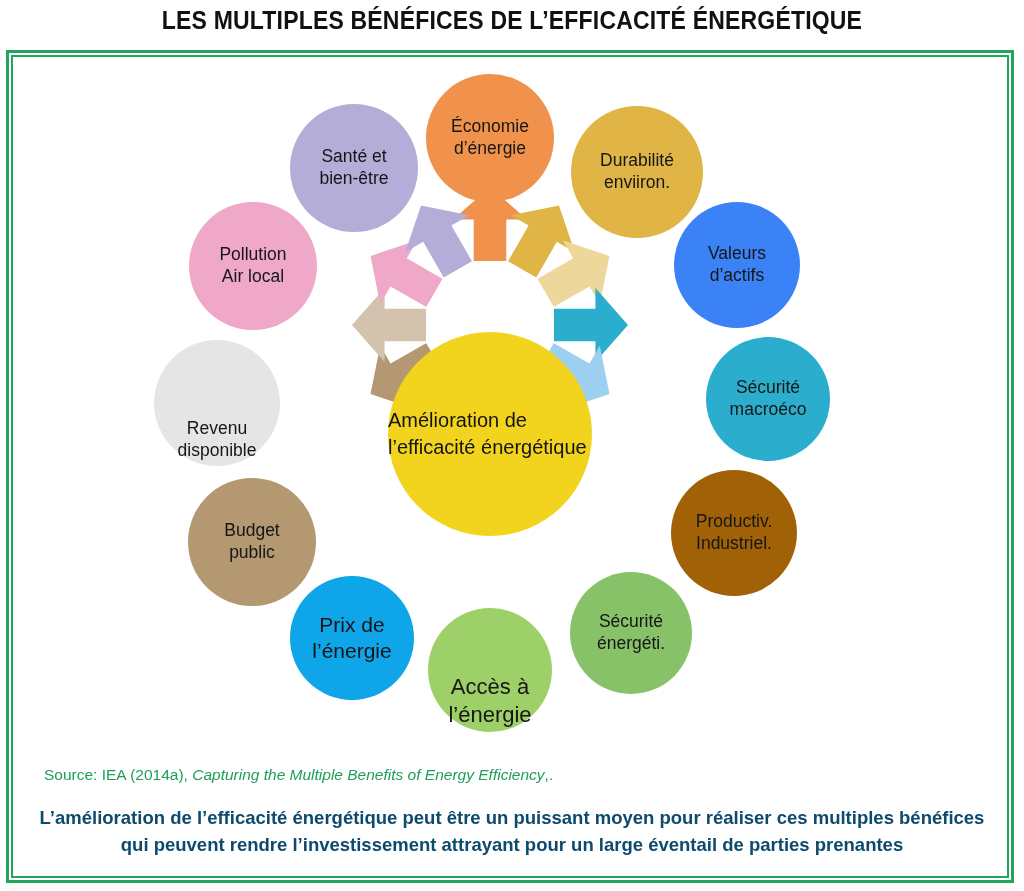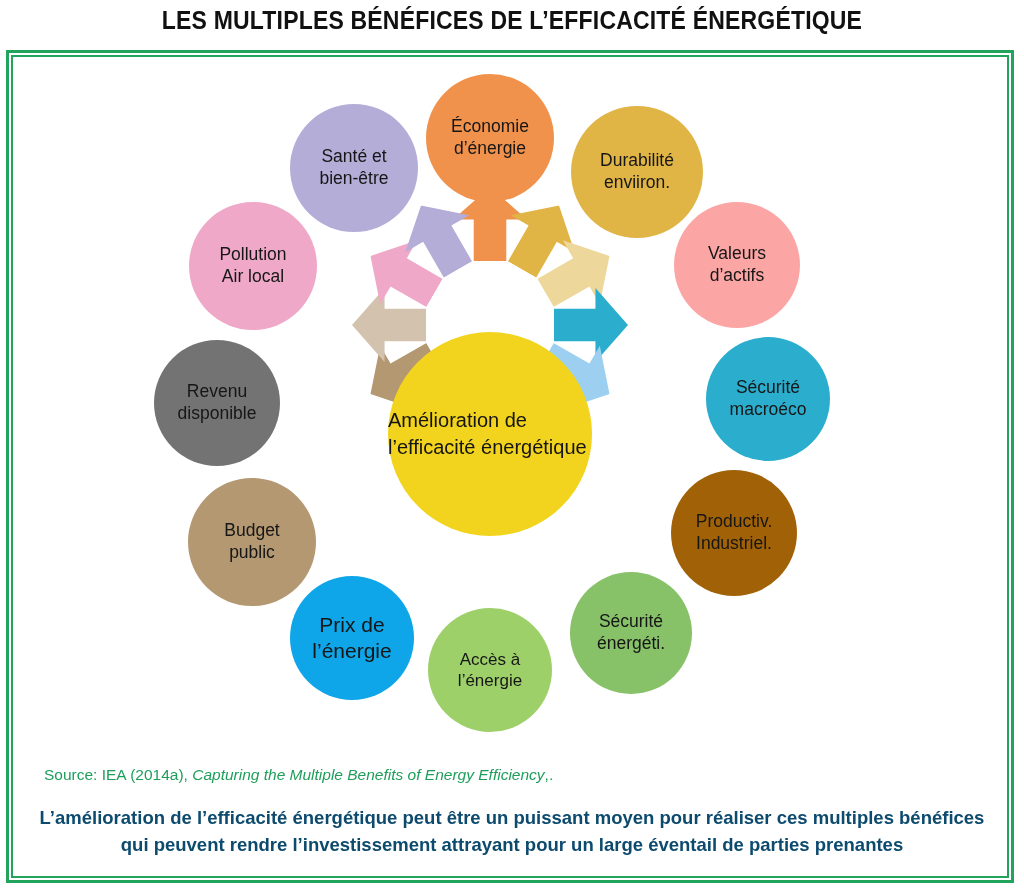--- a/index.html
+++ b/index.html
@@ -161,49 +161,49 @@
     </div>
   <div id="node-layer">
       <div class="node" style="background: rgb(240, 146, 76); width: 128px; height: 128px; left: 426px; top: 24px; font-size: 17.5px;">
         <span class="lbl">Économie
 d’énergie</span>
       </div>
       <div class="node" style="background: rgb(224, 181, 70); width: 132px; height: 132px; left: 571px; top: 56px; font-size: 17.5px;">
         <span class="lbl">Durabilité
 enviiron.</span>
       </div>
-      <div class="node" style="background: #fca5a5; width: 126px; height: 126px; left: 674px; top: 152px; font-size: 17.5px;">
+      <div class="node" style="background: #3b82f6; width: 126px; height: 126px; left: 674px; top: 152px; font-size: 17.5px;">
         <span class="lbl">Valeurs
 d’actifs</span>
       </div>
       <div class="node" style="background: rgb(43, 174, 206); width: 124px; height: 124px; left: 706px; top: 287px; font-size: 17.5px;">
         <span class="lbl">Sécurité
 macroéco</span>
       </div>
       <div class="node" style="background: #a16207; width: 126px; height: 126px; left: 671px; top: 420px; font-size: 17.5px;">
         <span class="lbl">Productiv.
 Industriel.</span>
       </div>
       <div class="node" style="background: rgb(135, 193, 104); width: 122px; height: 122px; left: 570px; top: 522px; font-size: 17.5px;">
         <span class="lbl">Sécurité
 énergéti.</span>
       </div>
-      <div class="node" style="background: rgb(158, 208, 106); width: 124px; height: 124px; left: 428px; top: 558px; font-size: 17px;">
+      <div class="node" style="background: rgb(158, 208, 106); width: 124px; height: 124px; left: 428px; top: 558px; font-size: 22px; align-items: flex-end;">
         <span class="lbl">Accès à
 l’énergie</span>
       </div>
       <div class="node" style="background: #0ea5e9; width: 124px; height: 124px; left: 290px; top: 526px; font-size: 21px;">
         <span class="lbl">Prix de
 l’énergie</span>
       </div>
       <div class="node" style="background: rgb(179, 152, 114); width: 128px; height: 128px; left: 188px; top: 428px; font-size: 17.5px;">
         <span class="lbl">Budget
 public</span>
       </div>
-      <div class="node" style="background: #737373; width: 126px; height: 126px; left: 154px; top: 290px; font-size: 17.5px;">
+      <div class="node" style="background: #e5e5e5; width: 126px; height: 126px; left: 154px; top: 290px; font-size: 17.5px; align-items: flex-end;">
         <span class="lbl">Revenu
 disponible</span>
       </div>
       <div class="node" style="background: rgb(239, 168, 200); width: 128px; height: 128px; left: 189px; top: 152px; font-size: 17.5px;">
         <span class="lbl">Pollution
 Air local</span>
       </div>
       <div class="node" style="background: rgb(179, 173, 216); width: 128px; height: 128px; left: 290px; top: 54px; font-size: 17.5px;">
         <span class="lbl">Santé et
 bien-être</span>

